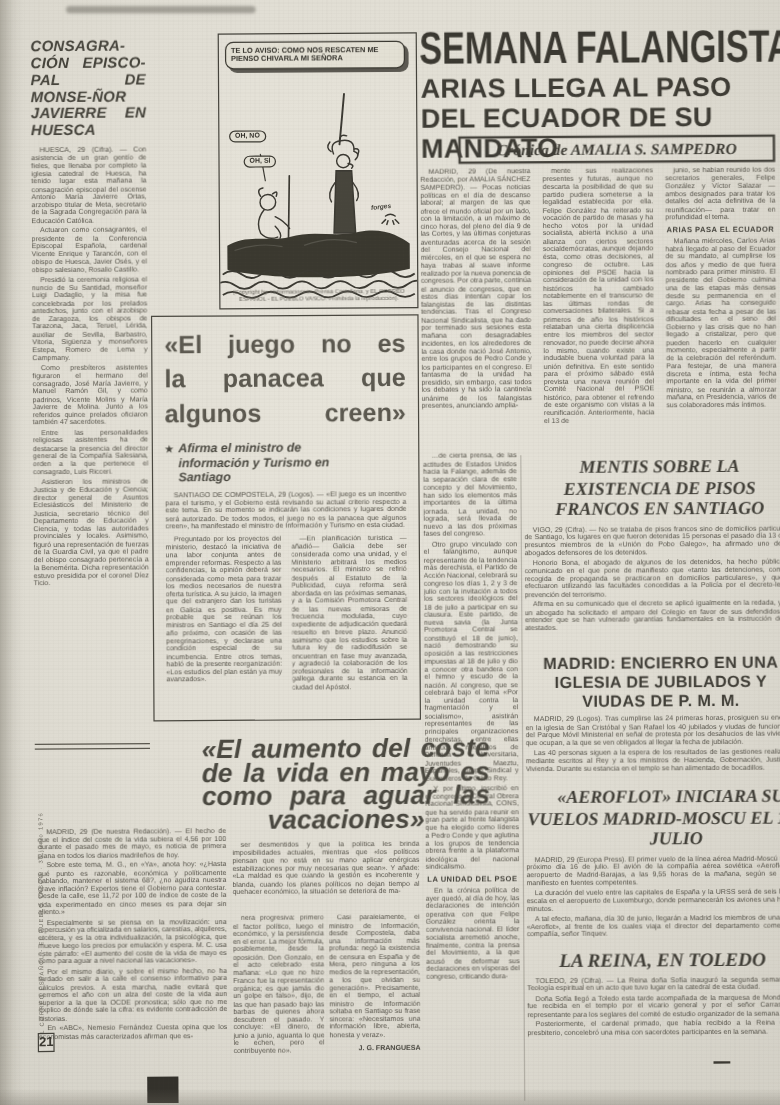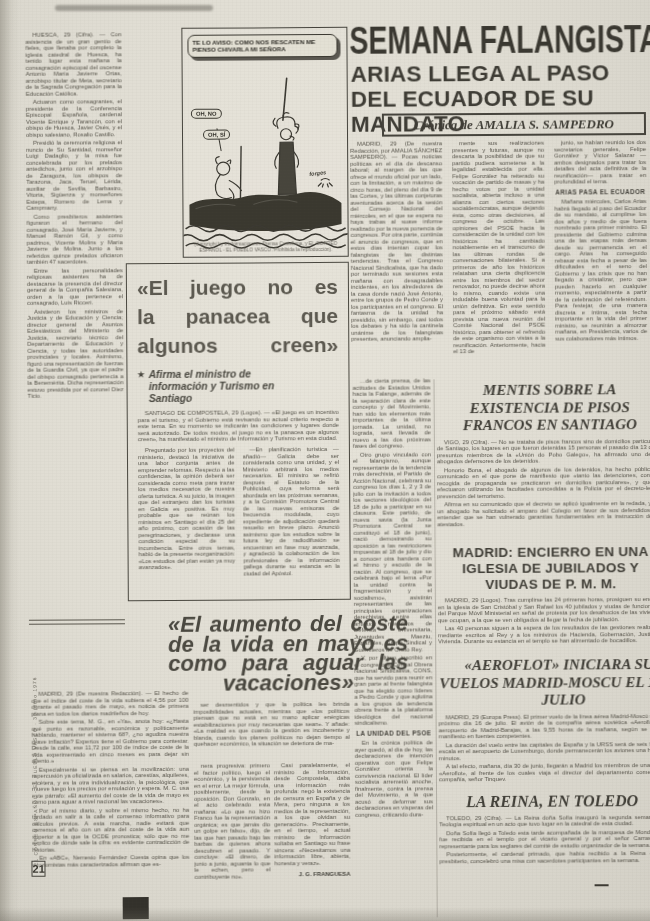--- a/index.html
+++ b/index.html
@@ -82,20 +82,21 @@
   .end-dash{left:592px;top:886px;width:14px;height:2px;background:#3c3a33;}
   .ink-mark{left:120px;top:896px;width:26px;height:22px;background:#33312b;}
 </style>
 </head>
 <body>
 
 <div class="page">
   <div class="content">
 
     <div class="abs col1 tiny">
+      <h2>CONSAGRA-CIÓN EPISCO-PAL DE MONSE-ÑOR JAVIERRE EN HUESCA</h2>
       <p>HUESCA, 29 (Cifra). — Con asistencia de un gran gentío de fieles, que llenaba por completo la iglesia catedral de Huesca, ha tenido lugar esta mañana la consagración episcopal del oscense Antonio María Javierre Ortas, arzobispo titular de Meta, secretario de la Sagrada Congregación para la Educación Católica.</p>
       <p>Actuaron como consagrantes, el presidente de la Conferencia Episcopal Española, cardenal Vicente Enrique y Tarancón, con el obispo de Huesca, Javier Osés, y el obispo salesiano, Rosalio Castillo.</p>
       <p>Presidió la ceremonia religiosa el nuncio de Su Santidad, monseñor Luigi Dadaglio, y la misa fue concelebrada por los prelados antedichos, junto con el arzobispo de Zaragoza, los obispos de Tarazona, Jaca, Teruel, Lérida, auxiliar de Sevilla, Barbastro, Vitoria, Sigüenza y monseñores Estepa, Romero de Lema y Campmany.</p>
       <p>Como presbíteros asistentes figuraron el hermano del consagrado, José María Javierre, y Manuel Ramón Gil, y como padrinos, Vicente Molins y María Javierre de Molina. Junto a los referidos quince prelados oficiaron también 47 sacerdotes.</p>
       <p>Entre las personalidades religiosas asistentes ha de destacarse la presencia del director general de la Compañía Salesiana, orden a la que pertenece el consagrado, Luis Ricceri.</p>
       <p>Asistieron los ministros de Justicia y de Educación y Ciencia; director general de Asuntos Eclesiásticos del Ministerio de Justicia, secretario técnico del Departamento de Educación y Ciencia, y todas las autoridades provinciales y locales. Asimismo, figuró una representación de fuerzas de la Guardia Civil, ya que el padre del obispo consagrado pertenecía a la Benemérita. Dicha representación estuvo presidida por el coronel Díez Ticio.</p>
     </div>
     <div class="abs ruled"></div>
 
     <div class="abs colA tiny">

